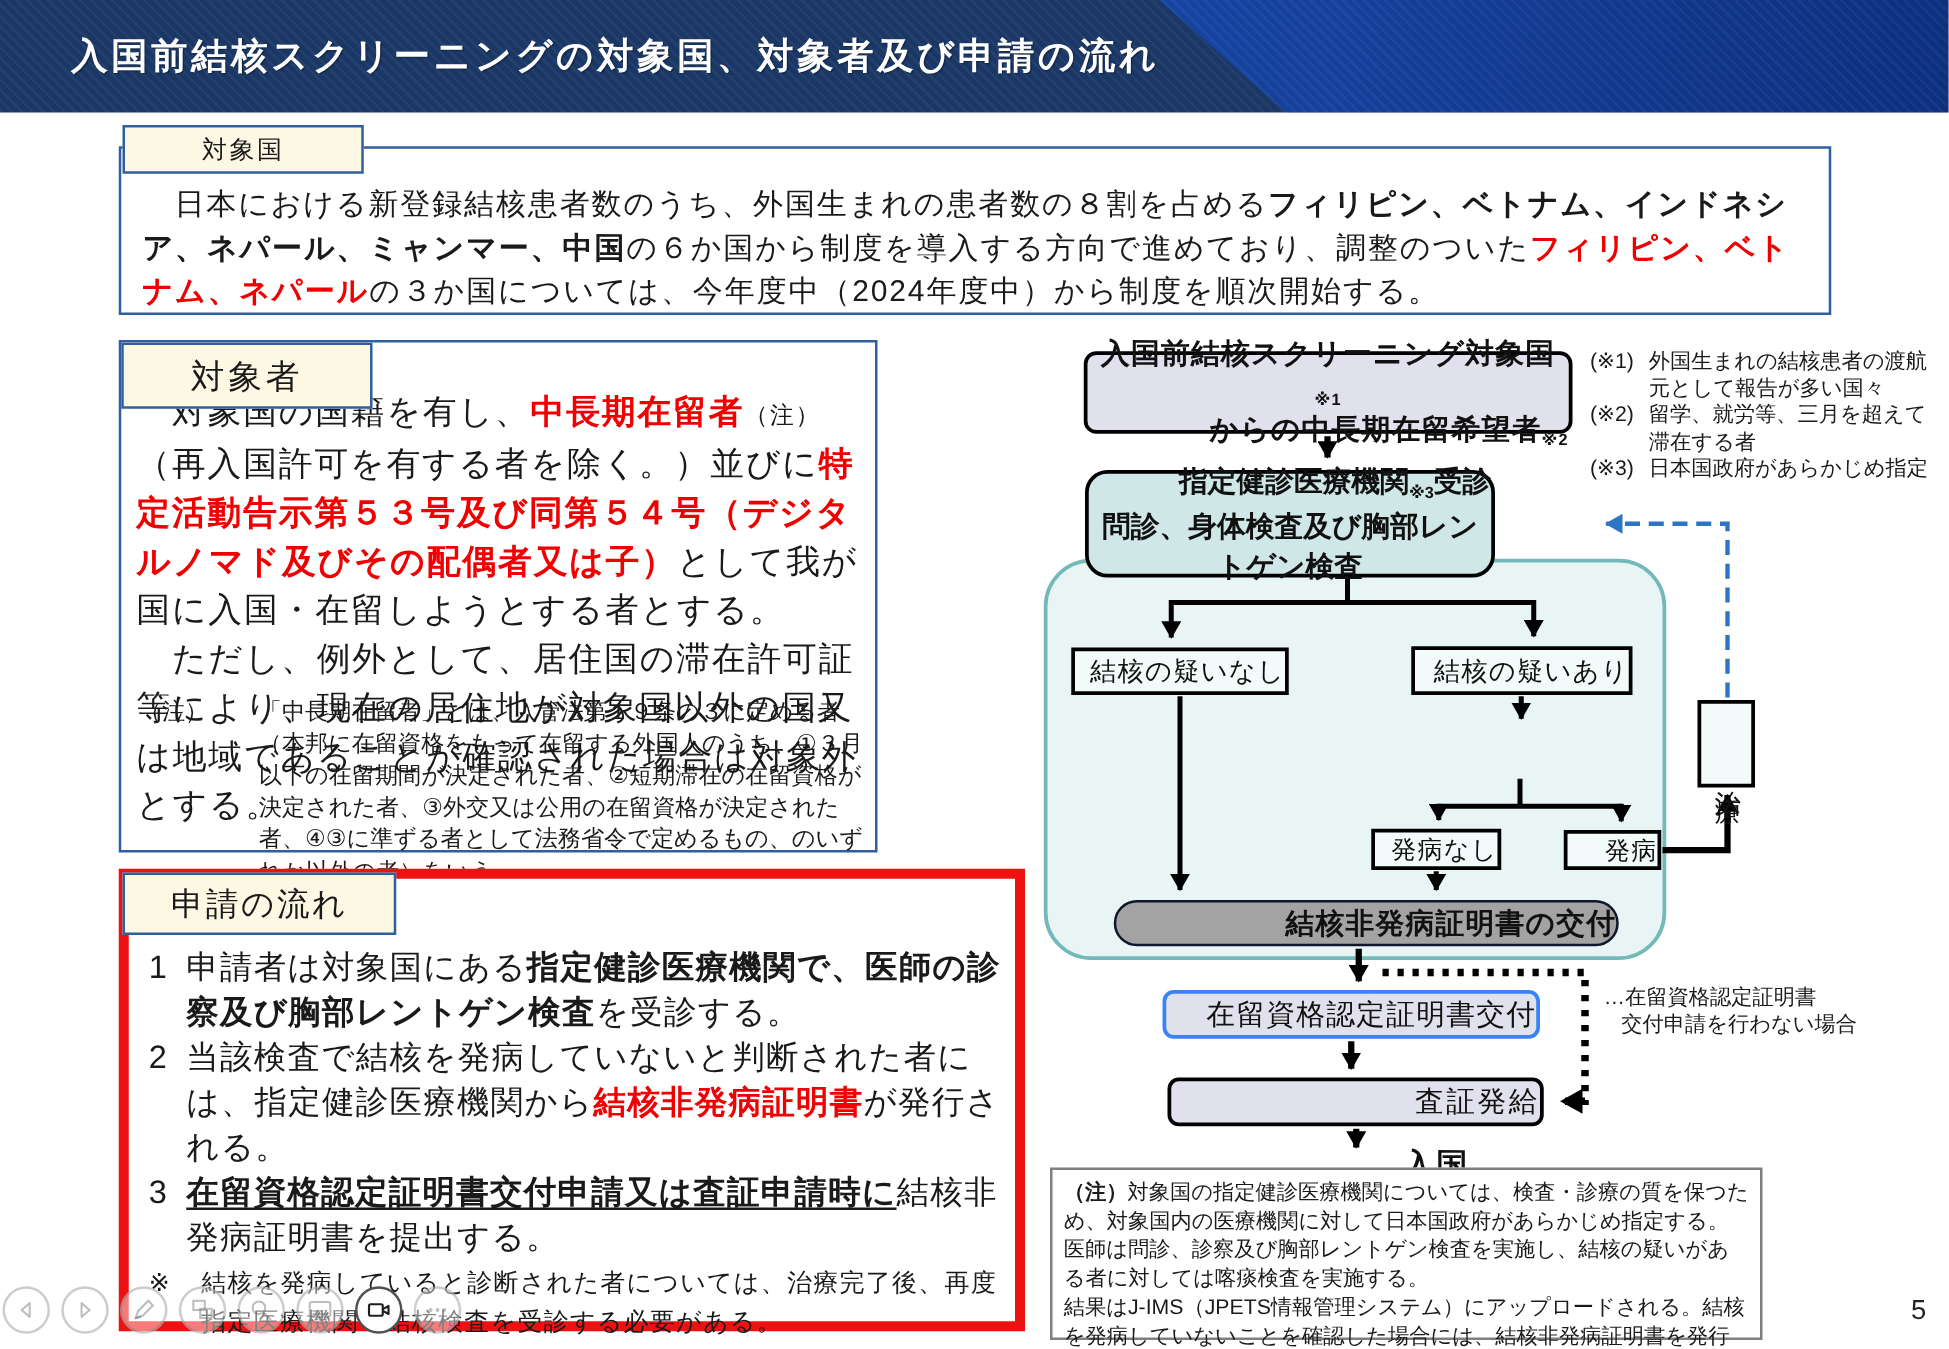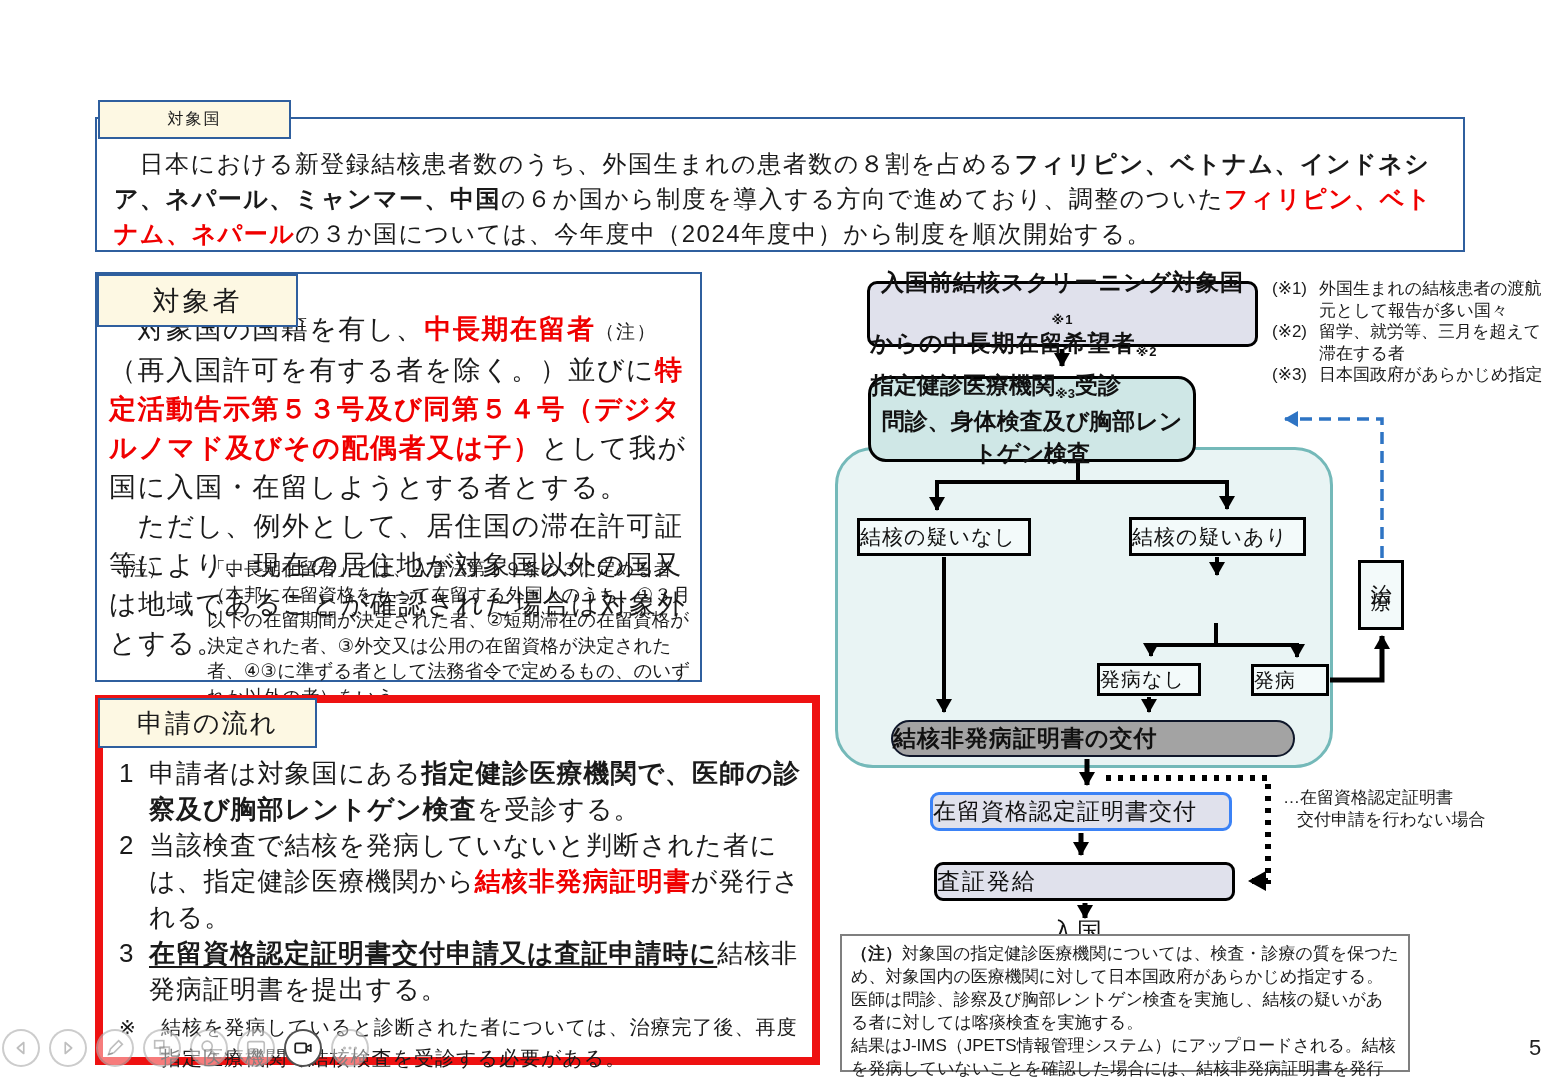--- a/index.html
+++ b/index.html
@@ -16,21 +16,21 @@
   .title-text{position:absolute;left:57px;top:0;height:90px;display:flex;align-items:center;
      color:#fff;font-size:29px;font-weight:bold;letter-spacing:3px;z-index:3;text-shadow:1px 1px 1px rgba(0,0,0,.35);}
 
   
   .frame{position:absolute;background:#fff;border:2px solid #2f5f9e;box-sizing:border-box;}
   .sec-label{position:absolute;background:#fdf8e3;border:2px solid #2f5f9e;box-sizing:border-box;
      display:flex;align-items:center;justify-content:center;z-index:6;color:#1a1a1a;}
 
   
   #tc-box{left:95px;top:117px;width:1370px;height:135px;}
-  #tc-label{left:98px;top:100px;width:193px;height:39px;font-size:16px;letter-spacing:2px;}
+  #tc-label{left:98px;top:100px;width:193px;height:39px;font-size:20px;letter-spacing:2px;}
   #tc-body{position:absolute;left:14px;right:12px;top:24px;font-size:24px;line-height:35px;letter-spacing:1.5px;}
 
   
   #tp-box{left:95px;top:272px;width:607px;height:410px;}
   #tp-label{left:97px;top:274px;width:201px;height:53px;font-size:27px;letter-spacing:3px;}
   #tp-body{position:absolute;left:12px;right:8px;top:36px;font-size:27px;line-height:39px;letter-spacing:1.5px;}
   #tp-note{position:absolute;left:14px;right:8px;top:282px;font-size:18.5px;line-height:25.5px;display:flex;}
   #tp-note .nlab{flex:none;width:52px;}
   #tp-note .ntxt{flex:1;margin-left:44px;}
 
@@ -46,42 +46,42 @@
   #af-note .ntxt{flex:1;letter-spacing:1px;}
 
   .b{font-weight:bold;}
   .r{color:#f00000;}
   .u{text-decoration:underline;text-underline-offset:4px;text-decoration-thickness:2px;}
   .small-ref{font-size:19px;}
 
   
   .fc-container{position:absolute;left:835px;top:447px;width:498px;height:321px;
      background:#e9f4f4;border:3px solid #74b9b9;border-radius:38px;box-sizing:border-box;z-index:1;}
-  .fnode{position:absolute;box-sizing:border-box;display:flex;flex-direction:column;align-items:flex-start;
+  .fnode{position:absolute;box-sizing:border-box;display:flex;flex-direction:column;align-items:flex-end;
      justify-content:center;text-align:center;z-index:10;color:#111;}
   .fnode .ref{font-size:13px;position:relative;top:5px;}
   #fn-start{left:867px;top:281px;width:391px;height:66px;background:#e0e1ec;border:3px solid #000;
      border-radius:10px;font-size:23px;font-weight:600;line-height:29px;letter-spacing:1px;}
   #fn-exam{left:868px;top:376px;width:328px;height:86px;background:#cfe7e6;border:3px solid #000;
      border-radius:18px;font-size:23px;font-weight:600;line-height:32px;}
   .fsmall{background:#f3fafa;border:3px solid #000;font-size:21px;letter-spacing:1px;}
   #fn-nosus{left:857px;top:518px;width:174px;height:38px;}
   #fn-sus{left:1129px;top:517px;width:177px;height:39px;}
   #fn-sputum{left:1128px;top:583px;width:177px;height:39px;}
   #fn-noonset{left:1097px;top:663px;width:104px;height:33px;font-size:20px;}
   #fn-onset{left:1251px;top:664px;width:78px;height:32px;font-size:20px;}
   #fn-treat{left:1358px;top:560px;width:46px;height:70px;background:#f3fafa;border:3px solid #000;
      font-size:21px;writing-mode:vertical-rl;letter-spacing:6px;padding-top:4px;}
   #fn-cert{left:891px;top:720px;width:404px;height:37px;background:#a3a3a3;border:2px solid #0f172a;
      border-radius:19px;font-size:23px;font-weight:600;letter-spacing:1px;}
   #fn-coe{left:930px;top:792px;width:302px;height:39px;background:#e0e1ec;border:3px solid #3b82f6;
      border-radius:9px;font-size:23px;letter-spacing:1px;}
   #fn-visa{left:934px;top:862px;width:301px;height:39px;background:#e0e1ec;border:3px solid #000;
      border-radius:9px;font-size:23px;letter-spacing:2px;}
-  #fn-entry{left:1050px;top:916px;width:70px;height:30px;font-size:25px;font-weight:400;letter-spacing:2px;}
+  #fn-entry{left:1106px;top:916px;width:70px;height:30px;font-size:25px;font-weight:700;letter-spacing:2px;}
 
   
   #fc-refs{position:absolute;left:1272px;top:278px;width:287px;font-size:17px;line-height:21.5px;z-index:10;}
   .ref-row{display:flex;}
   .ref-row .rlab{flex:none;width:47px;}
   .ref-row .rtxt{flex:1;padding-right:4px;}
 
   
   #bypass-label{position:absolute;left:1283px;top:787px;font-size:17px;line-height:22px;z-index:10;}
   #bypass-label .l2{padding-left:14px;}
@@ -103,20 +103,25 @@
      background:rgba(255,255,255,.45);display:flex;align-items:center;justify-content:center;
      color:rgba(110,110,110,.45);padding:0;cursor:pointer;}
   .tb svg{display:block;}
   .tb.dark{border-color:rgba(50,50,50,.85);color:#1f1f1f;background:#fff;}
 </style>
 </head>
 <body>
 
 <div class="slide">
 
+  <div class="titlebar">
+    <div class="accent"></div>
+    <div class="hatch"></div>
+    <div class="title-text">入国前結核スクリーニングの対象国、対象者及び申請の流れ</div>
+  </div>
 
   <div class="frame" id="tc-box">
     <p id="tc-body" style="margin:3px;">
       <span>　日本における新登録結核患者数のうち、外国生まれの患者数の８割を占める</span><span class="b">フィリピン、ベトナム、インドネシア、ネパール、ミャンマー、中国</span><span>の６か国から制度を導入する方向で進めており、調整のついた</span><span class="b r">フィリピン、ベトナム、ネパール</span><span>の３か国については、今年度中（2024年度中）から制度を順次開始する。</span>
     </p>
   </div>
   <div class="sec-label" id="tc-label">対象国</div>
 
   <div class="frame" id="tp-box">
     <p id="tp-body" style="margin:0;">

